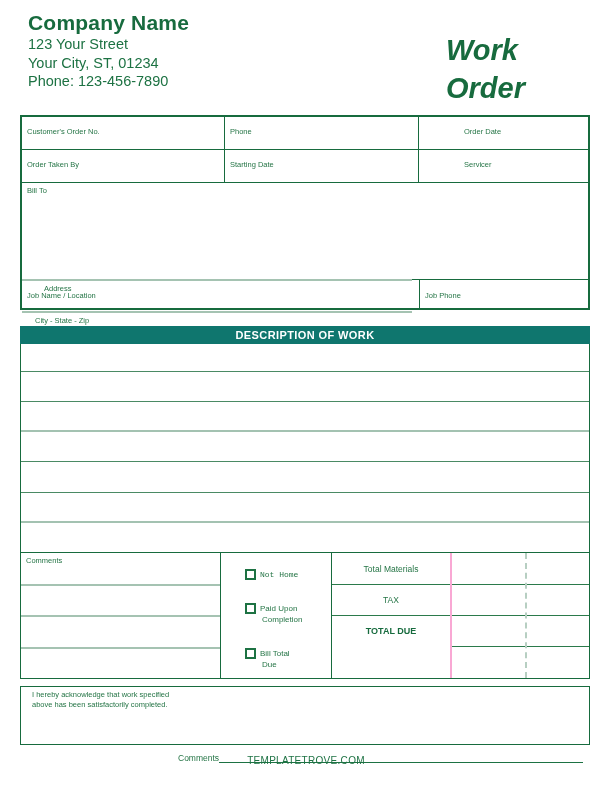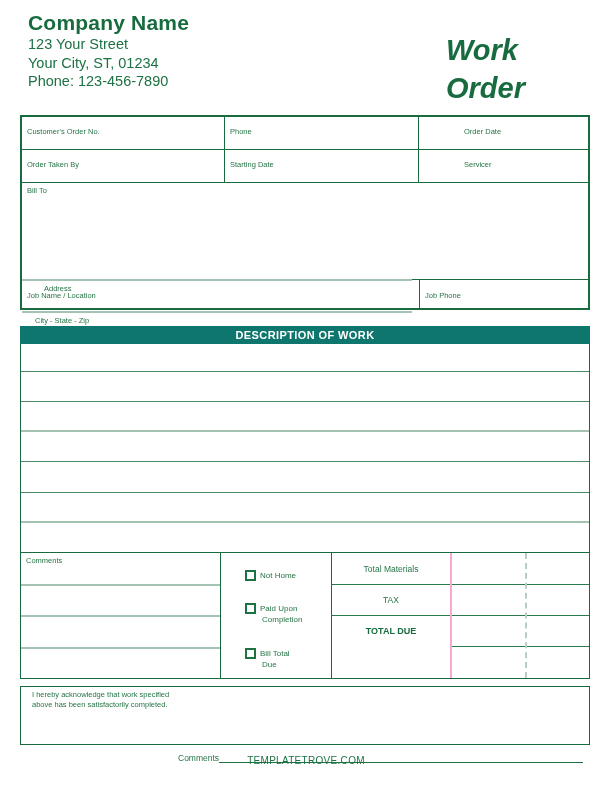--- a/index.html
+++ b/index.html
@@ -126,21 +126,21 @@
   </div>
 
   <div class="mid-table">
     <div class="com-col">
       <span class="lbl" style="position:absolute;left:5px;top:3px;">Comments</span>
       <div class="hline" style="left:0;top:31px;width:199px;"></div>
       <div class="hline" style="left:0;top:62px;width:199px;"></div>
       <div class="hline" style="left:0;top:94px;width:199px;"></div>
     </div>
     <div class="chk-col">
-      <div class="chk-item" style="top:13px;">
+      <div class="chk-item" style="top:13px;font-family:Liberation Mono, monospace;">
         <span class="cb"></span><span class="cb-lbl">Not Home</span>
       </div>
       <div class="chk-item" style="top:46px;">
         <span class="cb"></span><span class="cb-lbl">Paid Upon</span>
       </div>
       <div class="chk-line2" style="top:62px;">Completion</div>
       <div class="chk-item" style="top:91px;">
         <span class="cb"></span><span class="cb-lbl">Bill Total</span>
       </div>
       <div class="chk-line2" style="top:107px;">Due</div>

